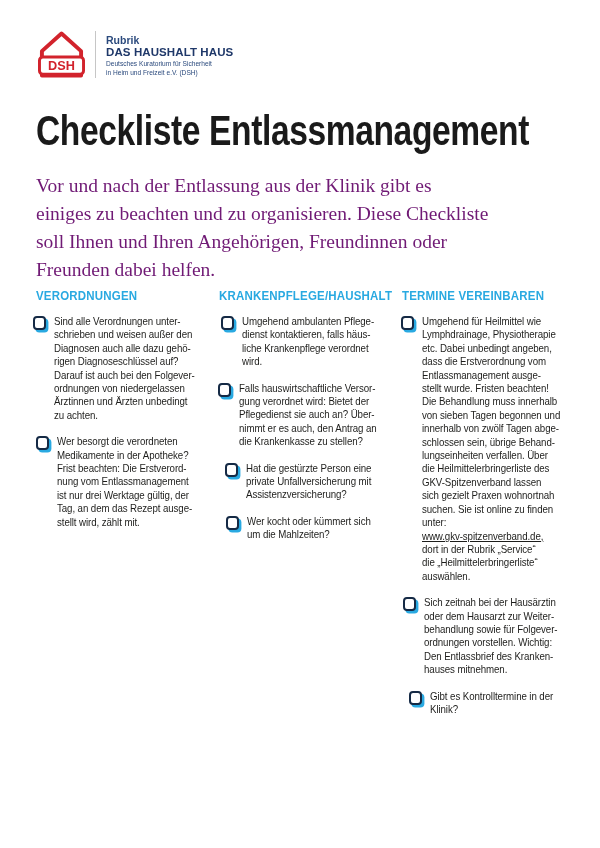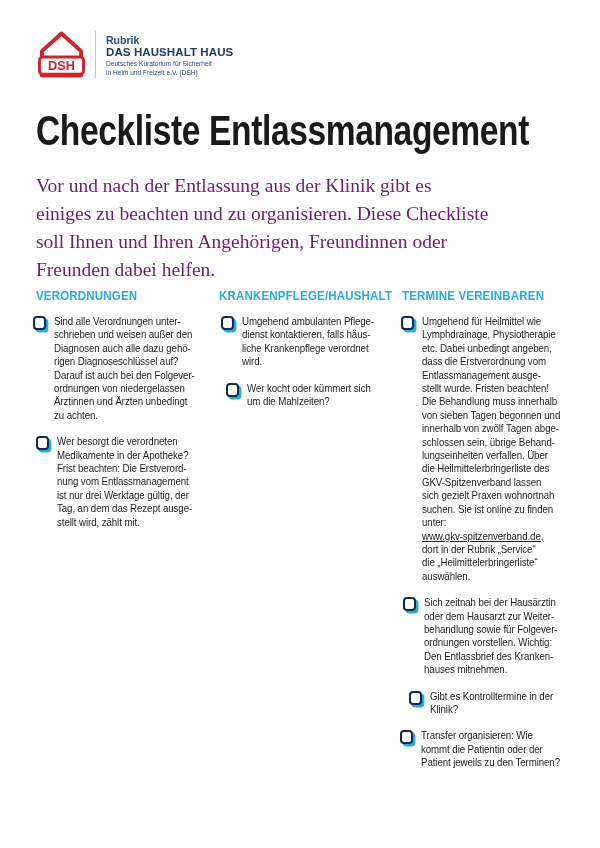--- a/index.html
+++ b/index.html
@@ -117,20 +117,34 @@
     <h2 class="col-header">KRANKENPFLEGE/HAUSHALT</h2>
     <div class="item">
       <span class="checkbox"></span>
       <span class="item-text">Umgehend ambulanten Pflege-
 dienst kontaktieren, falls häus-
 liche Krankenpflege verordnet
 wird.</span>
     </div>
     <div class="item">
       <span class="checkbox"></span>
+      <span class="item-text">Falls hauswirtschaftliche Versor-
+gung verordnet wird: Bietet der
+Pflegedienst sie auch an? Über-
+nimmt er es auch, den Antrag an
+die Krankenkasse zu stellen?</span>
+    </div>
+    <div class="item">
+      <span class="checkbox"></span>
+      <span class="item-text">Hat die gestürzte Person eine
+private Unfallversicherung mit
+Assistenzversicherung?</span>
+    </div>
+    <div class="item">
+      <span class="checkbox"></span>
       <span class="item-text">Wer kocht oder kümmert sich
 um die Mahlzeiten?</span>
     </div>
   </section>
 
   <section class="col">
     <h2 class="col-header">TERMINE VEREINBAREN</h2>
     <div class="item">
       <span class="checkbox"></span>
       <span class="item-text"><span>Umgehend für Heilmittel wie
@@ -161,21 +175,15 @@
 behandlung sowie für Folgever-
 ordnungen vorstellen. Wichtig:
 Den Entlassbrief des Kranken-
 hauses mitnehmen.</span>
     </div>
     <div class="item">
       <span class="checkbox"></span>
       <span class="item-text">Gibt es Kontrolltermine in der
 Klinik?</span>
     </div>
-    <div class="item">
-      <span class="checkbox"></span>
-      <span class="item-text">Transfer organisieren: Wie
-kommt die Patientin oder der
-Patient jeweils zu den Terminen?</span>
-    </div>
   </section>
 
 </div>
 
 </body></html>

